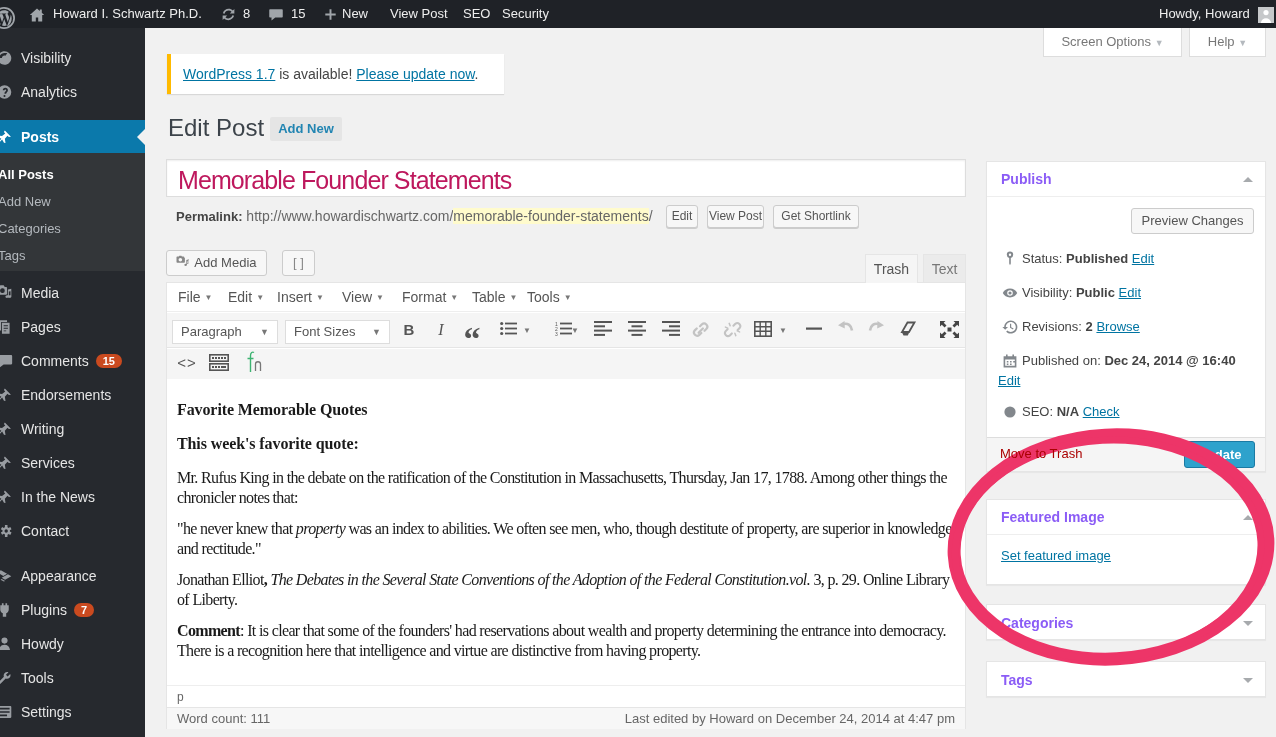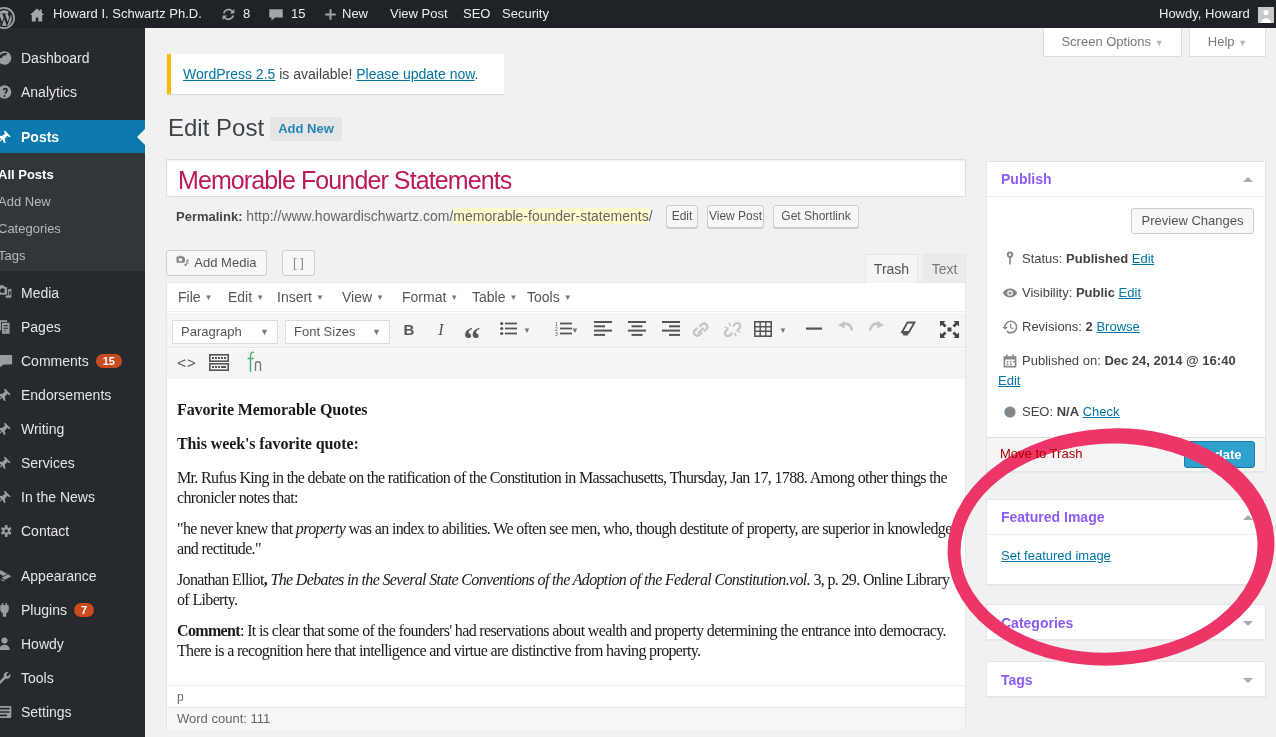--- a/index.html
+++ b/index.html
@@ -123,21 +123,21 @@
         <circle cx="8" cy="5.6" r="2.6" fill="#fff"></circle>
         <path d="M2.8 16c.4-3 2.6-4.8 5.2-4.8s4.8 1.8 5.2 4.8z" fill="#fff"></path>
       </svg></span>
 </div>
 
 <div id="menu">
   <div class="mi" style="top:13px;">
       <svg class="ic" viewBox="0 0 20 20">
         <path d="M10 2c4.4 0 8 3.6 8 8s-3.6 8-8 8-8-3.6-8-8 3.6-8 8-8zm0 2c-3.3 0-6 2.7-6 6h3c0-1.7 1.3-3 3-3 .4 0 .9.1 1.2.3l2.3-3.5C12.4 4.3 11.2 4 10 4zm4.7 2.3l-4 5.9c-.2.5-.7.8-1.2.8-.7 0-1.3-.6-1.3-1.3 0-.2.1-.5.2-.7L11.6 7c-.2 0-.3-.1-.5-.1z"></path>
       </svg>
-      <span class="lbl">Dashboard</span>
+      <span class="lbl">Visibility</span>
     </div>
   <div class="mi" style="top:47px;">
       <svg class="ic" viewBox="0 0 20 20">
         <path d="M10 2a8 8 0 0 1 8 8 8 8 0 0 1-8 8 8 8 0 0 1-8-8 8 8 0 0 1 8-8zm1 3a3 3 0 0 0-3 3h2a1 1 0 0 1 1-1 1 1 0 0 1 1 1c0 .6-.4.9-1 1.5-.7.6-1 1.2-1 2.5h2c0-.8.3-1.1 1-1.7.7-.7 1-1.3 1-2.3a3 3 0 0 0-3-3zm-1 8.5a1.2 1.2 0 1 0 0 2.4 1.2 1.2 0 0 0 0-2.4z"></path>
       </svg>
       <span class="lbl">Analytics</span>
     </div>
 
   <div id="posts-hl">
       <div class="arrow"></div>
@@ -230,21 +230,21 @@
       <svg class="ic" viewBox="0 0 20 20">
         <path d="M17 3H3c-.6 0-1 .4-1 1v12c0 .6.4 1 1 1h14c.6 0 1-.4 1-1V4c0-.6-.4-1-1-1zm-4 12H4v-2h9zm3-4H4V9h12zm0-4H4V5h12z"></path>
       </svg>
       <span class="lbl">Settings</span>
     </div>
 </div>
 
 <div class="stab" style="left:1043px;width:139px;">Screen Options <span style="font-size:9px;color:#b4b9be;">▼</span></div>
 <div class="stab" style="left:1189px;width:77px;">Help <span style="font-size:9px;color:#b4b9be;">▼</span></div>
 
-<div id="notice"><a href="#">WordPress 2.5</a> is available! <a href="#">Please update now</a>.</div>
+<div id="notice"><a href="#">WordPress 1.7</a> is available! <a href="#">Please update now</a>.</div>
 
 <div id="h1">Edit Post</div>
 <div id="addnew">Add New</div>
 
 <div id="titlebox">
     <span class="t">Memorable Founder Statements</span>
   </div>
 
 <div id="perma"><b>Permalink:</b> http://www.howardischwartz.com/<span style="background:#fffbcc;">memorable-founder-statements</span>/</div>
 <div class="pbtn" style="left:666px;width:32px;">Edit</div>
@@ -371,21 +371,21 @@
   </div>
   <div id="content">
     <p class="hd2" style="top:21px;"><b>Favorite Memorable Quotes</b></p>
     <p class="hd2" style="top:55px;"><b>This week's favorite quote:</b></p>
     <p style="top:89px;">Mr. Rufus King in the debate on the ratification of the Constitution in Massachusetts, Thursday, Jan 17, 1788. Among other things the<br>chronicler notes that:</p>
     <p style="top:140px;">"he never knew that <i>property</i> was an index to abilities. We often see men, who, though destitute of property, are superior in knowledge<br>and rectitude."</p>
     <p style="top:191px;">Jonathan Elliot<b>,</b> <i>The Debates in the Several State Conventions of the Adoption of the Federal Constitution.vol.</i> 3, p. 29. Online Library<br>of Liberty.</p>
     <p style="top:242px;"><b>Comment</b>: It is clear that some of the founders' had reservations about wealth and property determining the entrance into democracy.<br>There is a recognition here that intelligence and virtue are distinctive from having property.</p>
   </div>
   <div id="pbar">p</div>
-  <div id="sbar"><span style="margin-left:10px;">Word count: 111</span></div>
+  <div id="sbar"><span style="margin-left:10px;">Word count: 111</span><span style="float:right;margin-right:10px;">Last edited by Howard on December 24, 2014 at 4:47 pm</span></div>
 </div>
 
 <div class="pbox" style="top:161px;height:311px;">
   <div class="hd">
       <span class="ti">Publish</span>
       <span class="tgl up"></span>
     </div>
 </div>
 <div class="wbtn" style="left:1131px;top:208px;width:123px;height:26px;">Preview Changes</div>
 <svg class="picon" style="top:250px;" viewBox="0 0 20 20">

